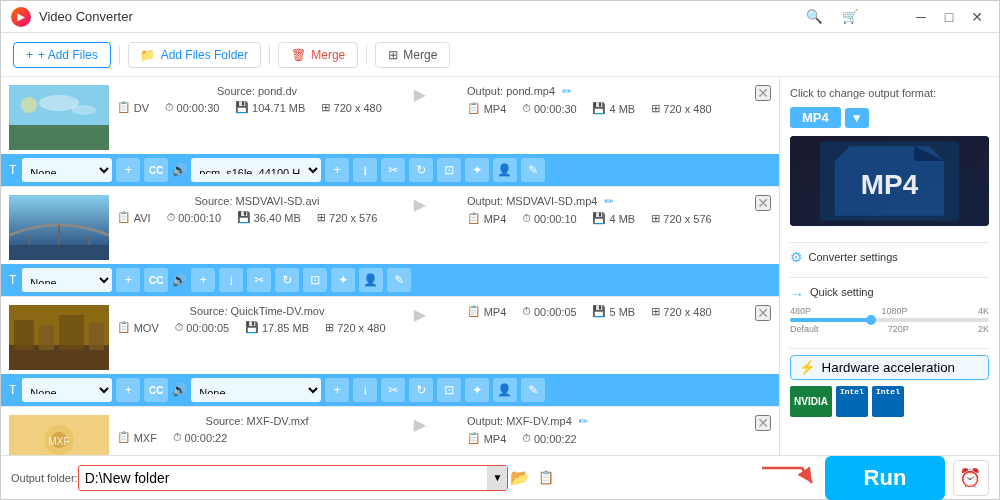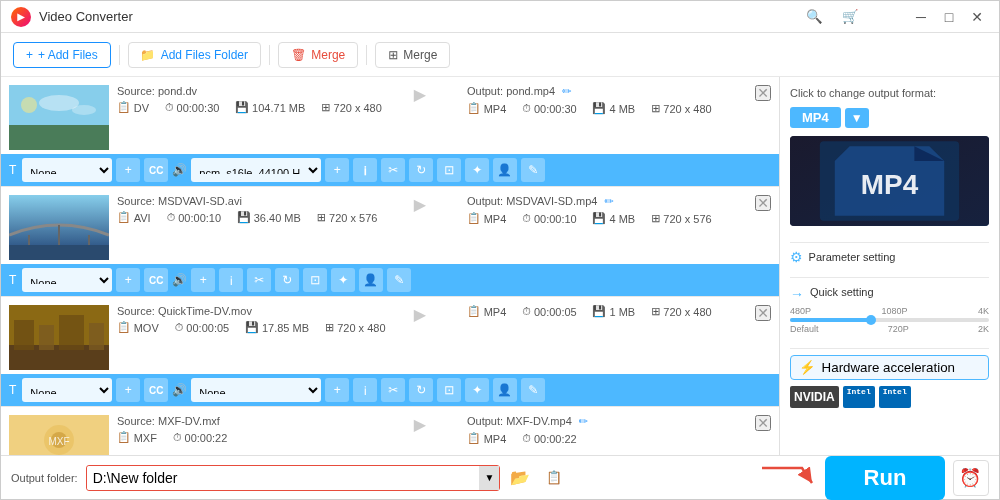--- a/index.html
+++ b/index.html
@@ -27,21 +27,21 @@
     
     .main-content { display: flex; flex: 1; overflow: hidden; }
 
     
     .file-list { flex: 1; overflow-y: auto; background: #fafafa; }
 
     
     .file-item { background: #fff; border-bottom: 1px solid #e8e8e8; }
     .file-item-content { display: flex; align-items: flex-start; padding: 8px 8px 4px 8px; }
     .file-thumbnail { width: 100px; height: 65px; background: #222; flex-shrink: 0; overflow: hidden; position: relative; }
-    .file-info { flex: 1; padding: 0 8px; }
+    .file-info { flex: 1; padding: 0 8px; text-align: center; }
     .file-source { font-size: 11px; color: #555; margin-bottom: 4px; }
     .file-meta { display: flex; gap: 16px; align-items: center; flex-wrap: wrap; }
     .meta-item { display: flex; align-items: center; gap: 3px; font-size: 11px; color: #555; }
     .arrow-section { display: flex; align-items: center; justify-content: center; width: 30px; }
     .output-info { flex: 1; padding: 0 8px; margin-left: 24px; }
     .close-btn { width: 16px; height: 16px; color: #999; cursor: pointer; font-size: 14px; display: flex; align-items: center; justify-content: center; }
     .pencil-icon { color: #1890ff; font-size: 11px; cursor: pointer; margin-left: 4px; }
 
     
     .controls-bar { background: #4db8ff; padding: 4px 8px; display: flex; align-items: center; gap: 4px; }
@@ -64,40 +64,40 @@
     .quality-slider-container { margin-bottom: 8px; }
     .quality-labels { display: flex; justify-content: space-between; font-size: 9px; color: #888; margin-bottom: 2px; }
     .quality-labels-bottom { display: flex; justify-content: space-between; font-size: 9px; color: #888; margin-top: 2px; }
     .slider-track { height: 4px; background: #e0e0e0; border-radius: 2px; position: relative; }
     .slider-fill { height: 4px; background: #4db8ff; border-radius: 2px; width: 40%; }
     .slider-thumb { width: 10px; height: 10px; background: #4db8ff; border-radius: 50%; position: absolute; top: -3px; left: 38%; }
     .hw-accel-btn { display: flex; align-items: center; gap: 6px; background: #f0f8ff; border: 1px solid #4db8ff; border-radius: 4px; padding: 4px 8px; cursor: pointer; width: 100%; margin-bottom: 6px; }
     .gpu-badges { display: flex; gap: 4px; flex-wrap: wrap; }
 
     
-    .bottom-bar { height: 44px; background: #fff; border-top: 1px solid #e0e0e0; display: flex; align-items: center; padding: 0 10px; gap: 8px; flex-shrink: 0; }
+    .bottom-bar { height: 44px; background: #fff; border-top: 1px solid #e0e0e0; display: flex; align-items: center; padding: 0 10px; flex-shrink: 0; }
     .output-folder-label { font-size: 11px; color: #555; white-space: nowrap; }
     .output-folder-input-wrap { flex: 1; display: flex; align-items: center; border: 1.5px solid #e74c3c; border-radius: 3px; height: 26px; }
     .output-folder-input { flex: 1; border: none; outline: none; font-size: 14px; padding: 0 6px; height: 100%; border-radius: 3px; }
     .folder-dropdown-btn { width: 20px; height: 24px; background: #e0e0e0; border: none; cursor: pointer; display: flex; align-items: center; justify-content: center; font-size: 10px; }
     .folder-browse-btn { width: 24px; height: 26px; background: none; border: none; cursor: pointer; color: #888; font-size: 16px; display: flex; align-items: center; justify-content: center; }
     .folder-copy-btn { width: 28px; height: 26px; background: none; border: none; cursor: pointer; color: #888; font-size: 13px; display: flex; align-items: center; justify-content: center; }
     .run-btn { background: #00b4ff; color: #fff; border: none; border-radius: 6px; font-size: 22px; font-weight: bold; padding: 0 30px; height: 44px; cursor: pointer; min-width: 120px; }
     .alarm-btn { width: 36px; height: 36px; background: none; border: 1px solid #ddd; border-radius: 4px; cursor: pointer; display: flex; align-items: center; justify-content: center; font-size: 18px; color: #555; }
 
     
     .arrow-right { color: #ccc; font-size: 16px; }
 
     
     .thumb-1 { background: linear-gradient(to bottom, #87ceeb 40%, #4a7c59 60%); }
     .thumb-2 { background: linear-gradient(135deg, #87ceeb, #1a3a6e); }
     .thumb-3 { background: linear-gradient(to bottom, #8B6914 40%, #5a3e1b 60%); }
     .thumb-4 { background: linear-gradient(to bottom, #f0d080, #c0a060); }
 
-    .nvidia-logo { background: #404040; color: #fff; font-size: 12px; padding: 4px 4px; border-radius: 2px; font-weight: bold; }
+    .nvidia-logo { background: #15803d; color: #fff; font-size: 10px; padding: 10px 4px; border-radius: 2px; font-weight: bold; }
     .intel-logo { background: #0068b5; color: #fff; font-size: 8px; padding: 1px 4px; border-radius: 2px; font-weight: bold; font-family: Liberation Mono, monospace; }
   </style>
 </head>
 <body>
 
 <div class="window">
 
   <div class="title-bar">
     <div class="title-bar-logo">
       <span style="color:#fff;font-size:10px;">▶</span>
@@ -356,21 +356,21 @@
               <div class="meta-item">
                 <span>📋</span>
                 <span>MP4</span>
               </div>
               <div class="meta-item">
                 <span>⏱</span>
                 <span>00:00:05</span>
               </div>
               <div class="meta-item">
                 <span>💾</span>
-                <span>1 MB</span>
+                <span>5 MB</span>
               </div>
               <div class="meta-item">
                 <span>⊞</span>
                 <span>720 x 480</span>
               </div>
             </div>
           </div>
           <button class="close-btn">✕</button>
         </div>
         <div class="controls-bar">
@@ -462,21 +462,21 @@
           <rect width="200" height="90" fill="url(#bgGrad)"></rect>
           <rect x="30" y="5" width="140" height="80" rx="4" fill="#0f3460" opacity="0.7"></rect>
           <path d="M60,10 L140,10 L155,25 L155,80 L45,80 L45,25 Z" fill="#1a4a8a" opacity="0.8"></path>
           <path d="M125,10 L155,25 L125,25 Z" fill="#0d2a5c"></path>
           <text x="100" y="58" text-anchor="middle" font-size="28" font-weight="bold" fill="white" opacity="0.9">MP4</text>
         </svg>
       </div>
       <div class="section-divider"></div>
       <div class="setting-row">
         <span class="setting-icon">⚙</span>
-        <span class="setting-label">Parameter setting</span>
+        <span class="setting-label">Converter settings</span>
       </div>
       <div class="section-divider"></div>
       <div class="setting-row">
         <span class="setting-icon">→</span>
         <span class="setting-label">Quick setting</span>
       </div>
       <div class="quality-slider-container">
         <div class="quality-labels">
           <span>480P</span>
           <span>1080P</span>

